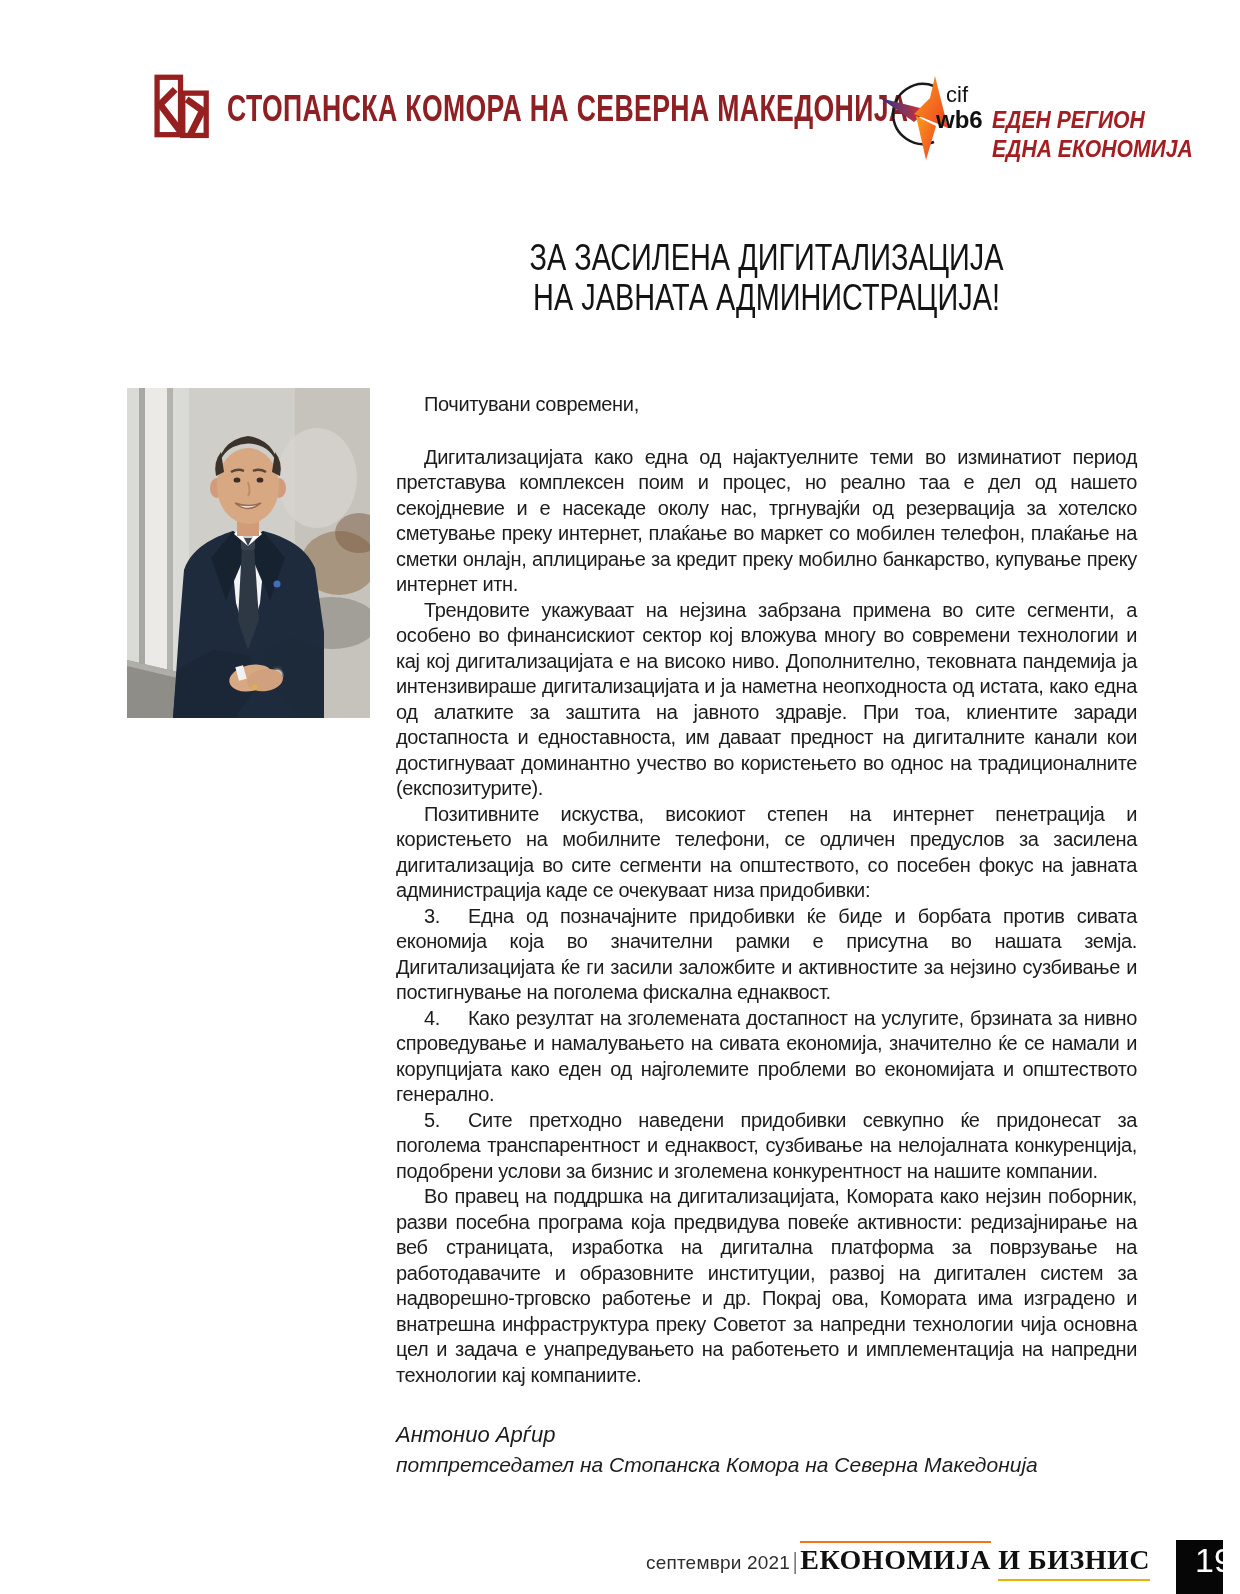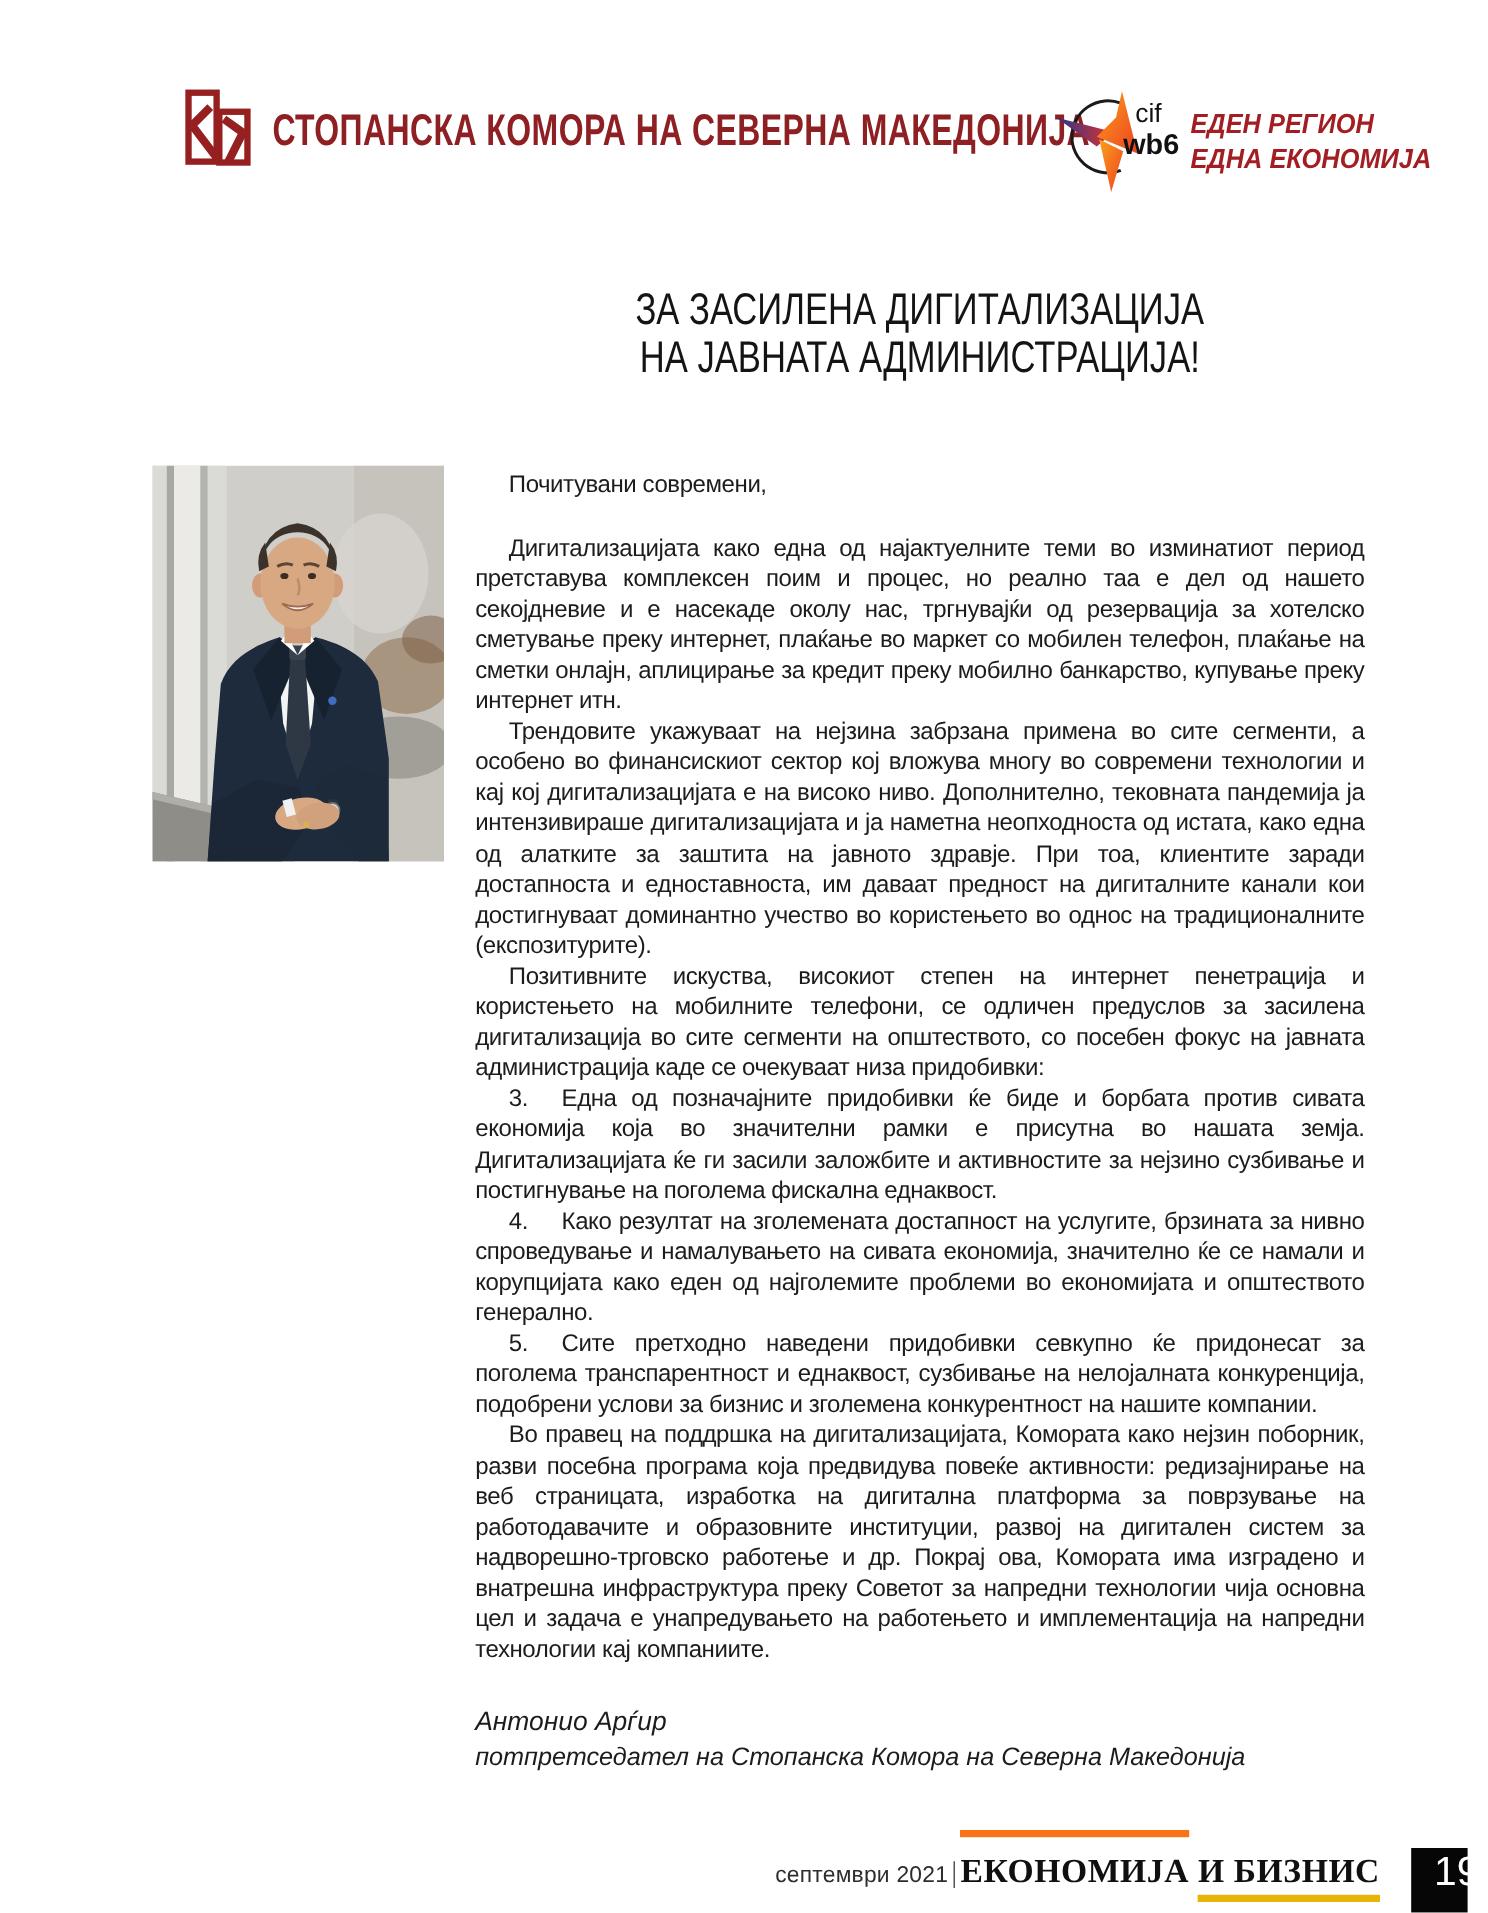--- a/index.html
+++ b/index.html
@@ -9,21 +9,21 @@
     font-family:"Liberation Sans", sans-serif; overflow:hidden; margin:0 auto;
   }
   
   .header-logo { position:absolute; left:145px; top:70px; display:flex; align-items:center; }
   .header-logo svg { flex:0 0 auto; }
   .chamber-name {
     margin-left:14px; font-size:37px; font-weight:bold; color:#8e1f23;
     white-space:nowrap; transform:scaleX(0.72); transform-origin:left center;
     letter-spacing:0.5px;
   }
-  .wb6 { position:absolute; left:872px; top:72px; display:flex; align-items:center; }
+  .wb6 { position:absolute; left:872px; top:72px; display:flex; align-items:flex-end; }
   .wb6-text { margin-left:0px; font-style:italic; font-weight:bold; color:#a31e22;
     font-size:23px; line-height:29px; white-space:nowrap; transform:scaleX(0.92); transform-origin:left center;}
   
   .title-block { position:absolute; left:396px; top:238px; width:741px; text-align:center;
     color:#141414; font-size:37px; line-height:40px; font-weight:400;
     transform:scaleX(0.78); transform-origin:center top; white-space:nowrap; }
   
   .photo { position:absolute; left:127px; top:388px; width:243px; height:330px; }
   
   .article {
@@ -38,22 +38,22 @@
   .signature { position:absolute; left:396px; top:1420px; width:741px; 
     font-style:italic; color:#1c1c1c; }
   .signature .sig-name { font-size:22px; line-height:30px; }
   .signature .sig-role { font-size:21px; line-height:30px; }
   
   .footer { position:absolute; top:1544px; right:90px; display:flex; align-items:baseline; gap:2px; }
   .footer-date { font-size:19px; color:#2e2e2e; letter-spacing:0.2px; }
   .footer-sep { font-size:24px; color:#4a4a4a; font-weight:300; transform:scaleX(0.6); }
   .magazine-logo { font-family:"Liberation Serif", serif; font-weight:bold; font-size:28px;
     color:#101010; letter-spacing:0.5px; white-space:nowrap; }
-  .magazine-logo .m1 { border-top:6px solid #f97316; padding-top:13px; }
-  .magazine-logo .m2 { border-bottom:6px solid #eab308; padding-bottom:4px; }
+  .magazine-logo .m1 { border-top:2px solid #f97316; padding-top:1px; }
+  .magazine-logo .m2 { border-bottom:2px solid #eab308; padding-bottom:4px; }
   .page-box { position:absolute; top:1540px; right:17px; width:47px; height:54px;
     background:#060606; color:#fff; font-size:34px; font-weight:400;
     padding:1px 0 0 19px; line-height:38px; }
 </style>
 </head>
 <body>
 
 <div class="page">
 
   <div class="header-logo">

